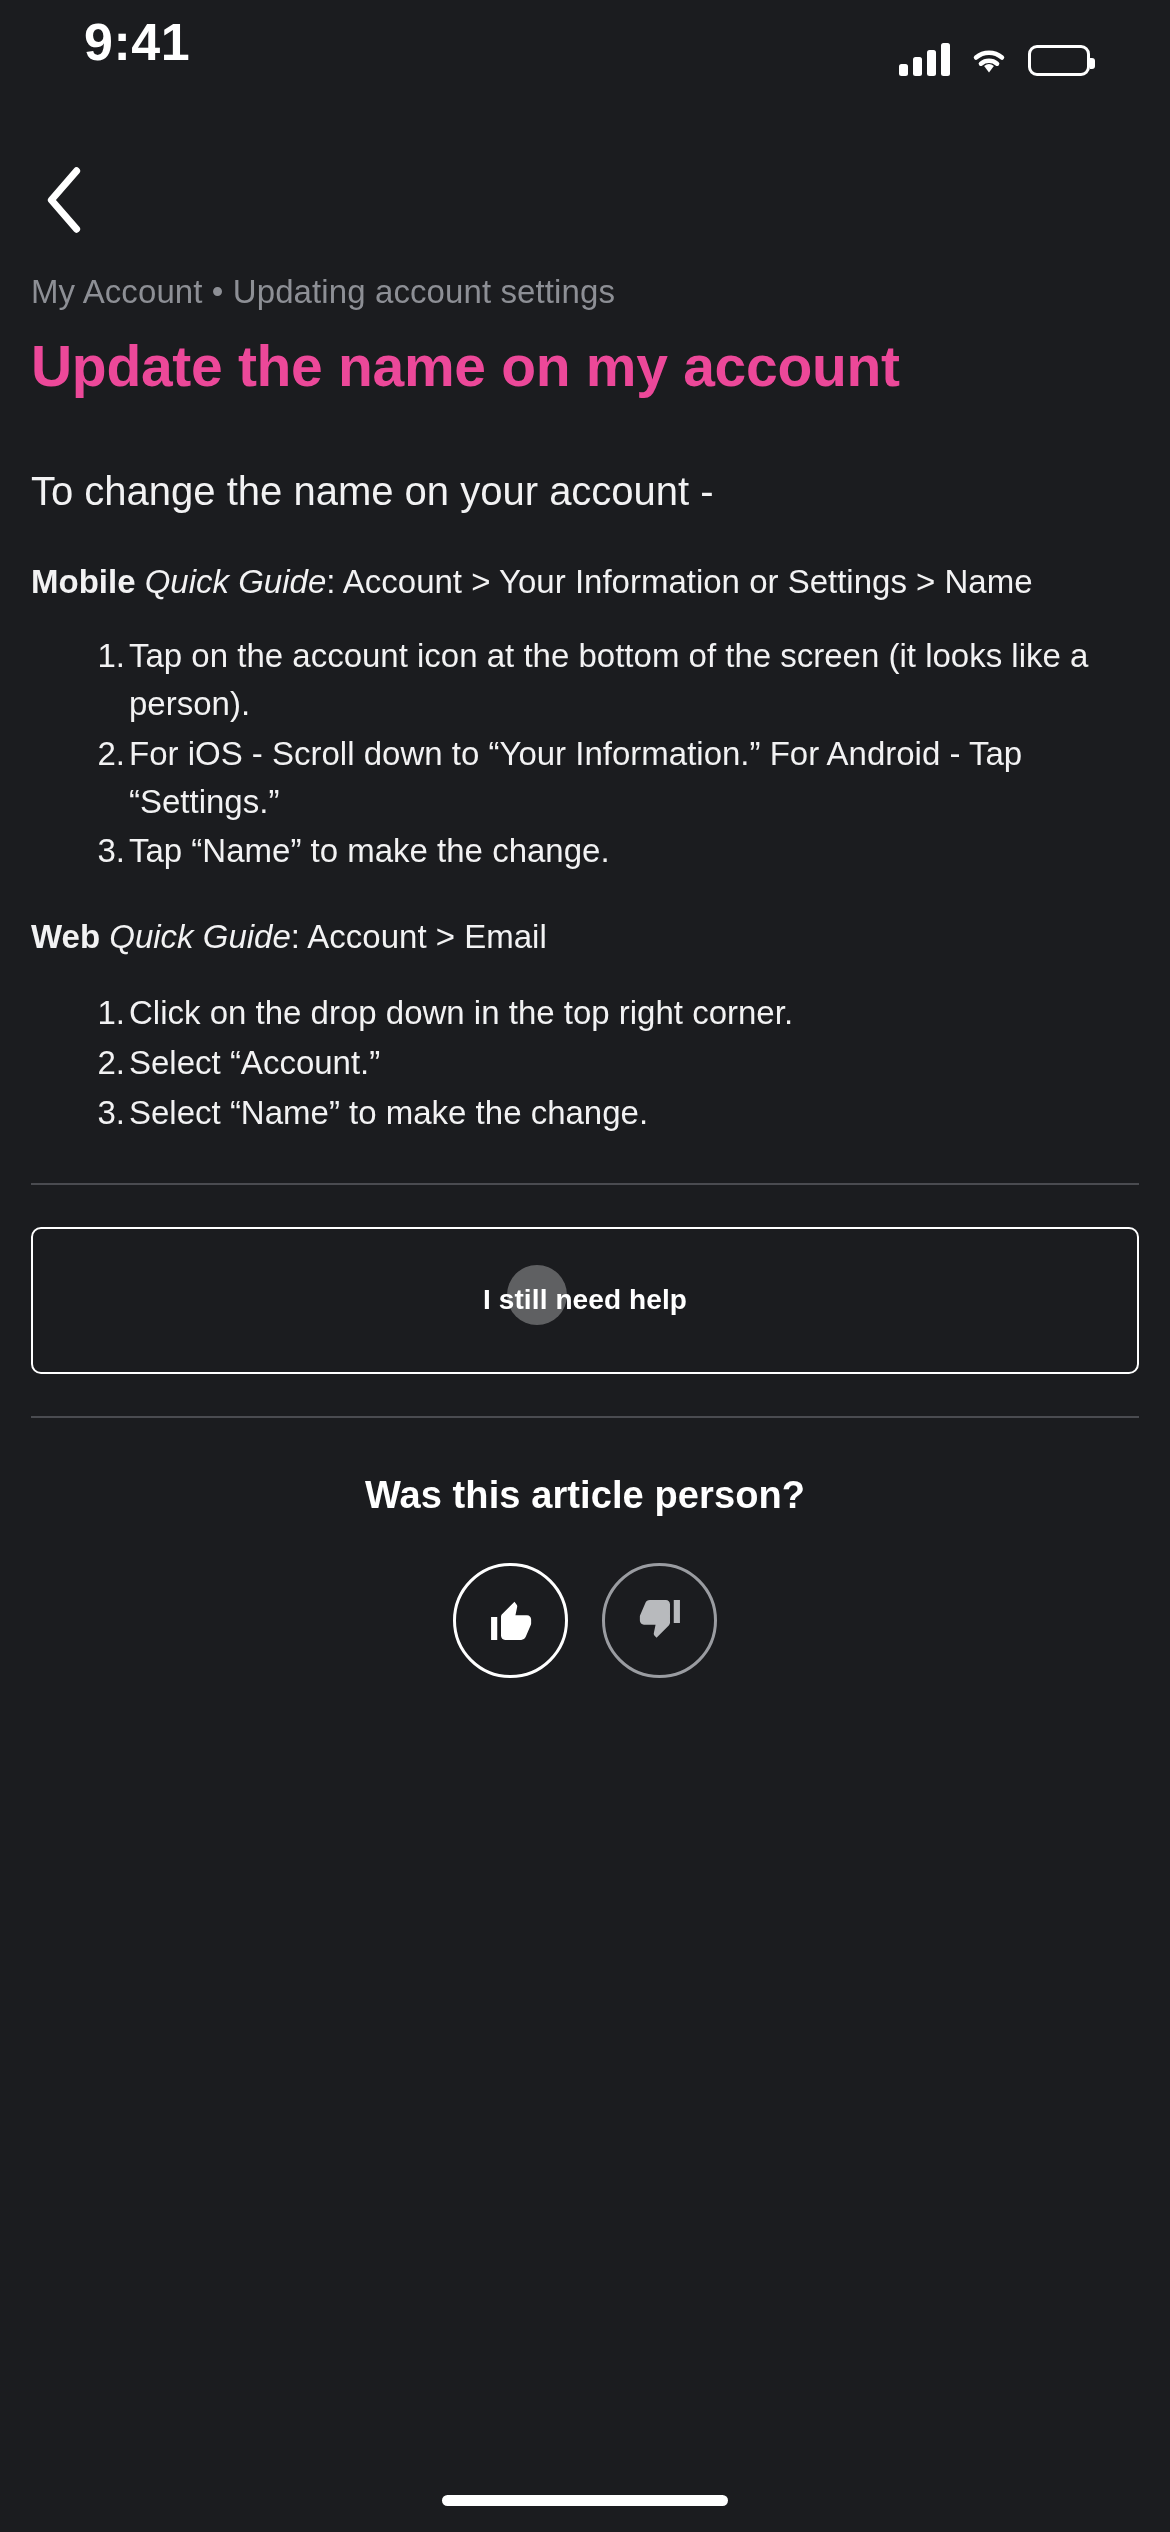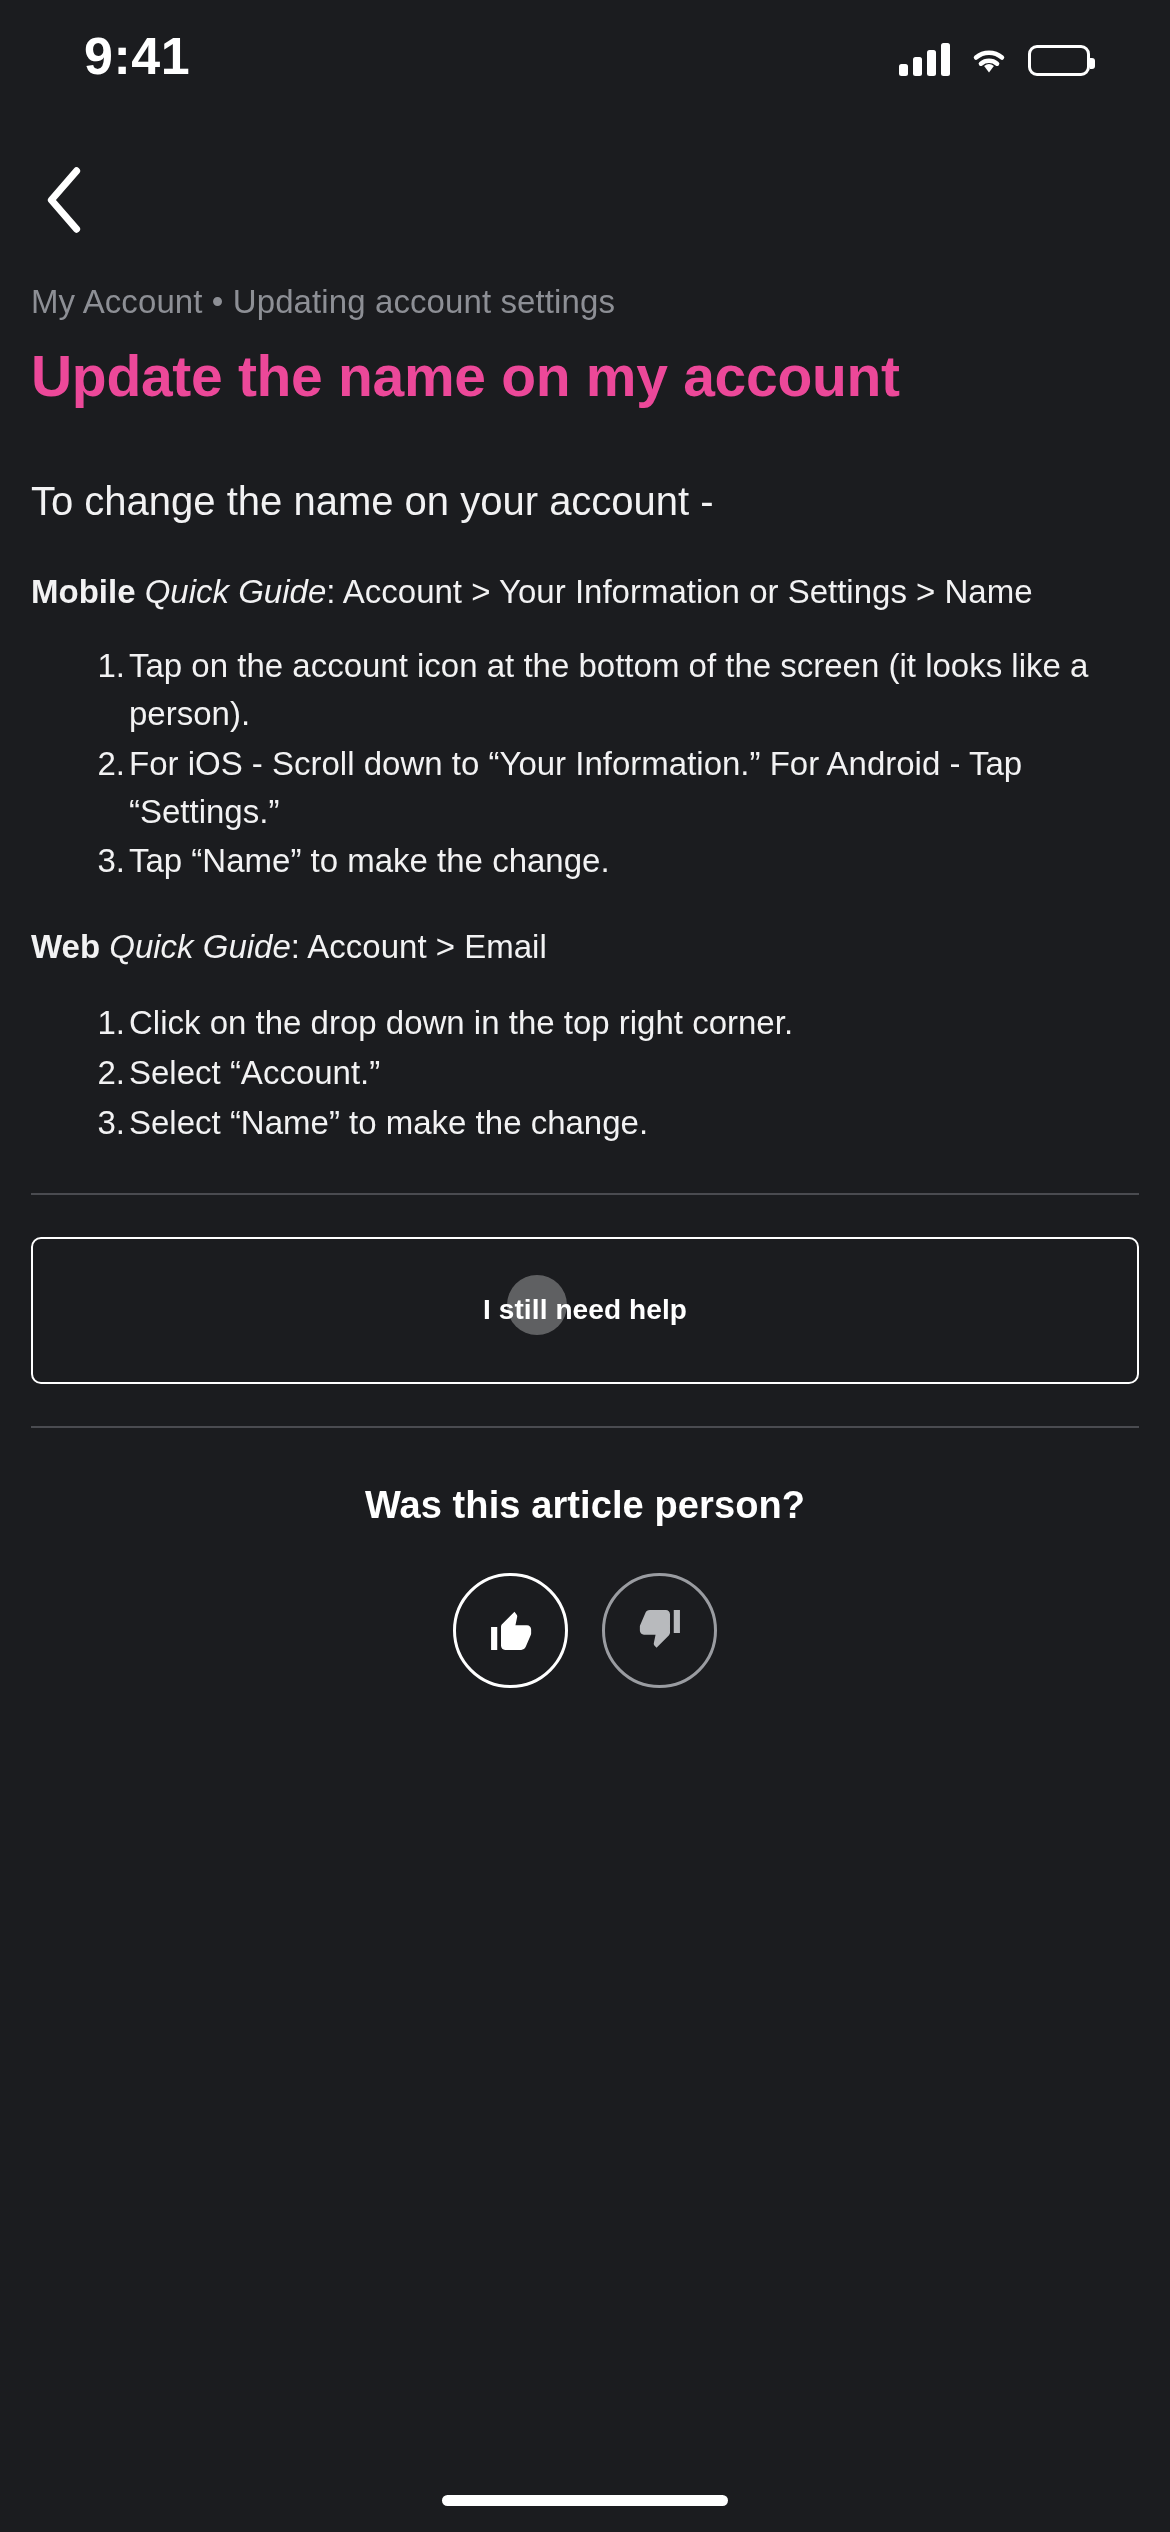--- a/index.html
+++ b/index.html
@@ -19,21 +19,21 @@
 
   
   .statusbar {
     height:150px;
     flex:0 0 150px;
     position:relative;
     display:flex; align-items:center;
   }
   .clock {
     position:absolute;
-    left:84px; top:26px;
+    left:84px; top:12px;
     font-size:52px;
     font-weight:600;
     letter-spacing:0.5px;
     color:#fff;
   }
   .status-icons {
     position:absolute;
     right:80px; top:34px;
     display:flex; align-items:flex-end; gap:18px; height:42px;
   }
@@ -76,21 +76,21 @@
 
   
   .content {
     flex:1 1 auto;
     padding:0 31px;
     overflow:hidden;
   }
   .breadcrumb {
     font-size:33px;
     color:#8d8f95;
-    margin-top:33px;
+    margin-top:23px;
     letter-spacing:0.1px;
   }
   .page-title {
     font-size:57px;
     font-weight:700;
     line-height:1.04;
     margin-top:26px;
     letter-spacing:-0.3px;
     color:#ec4899;
   }

